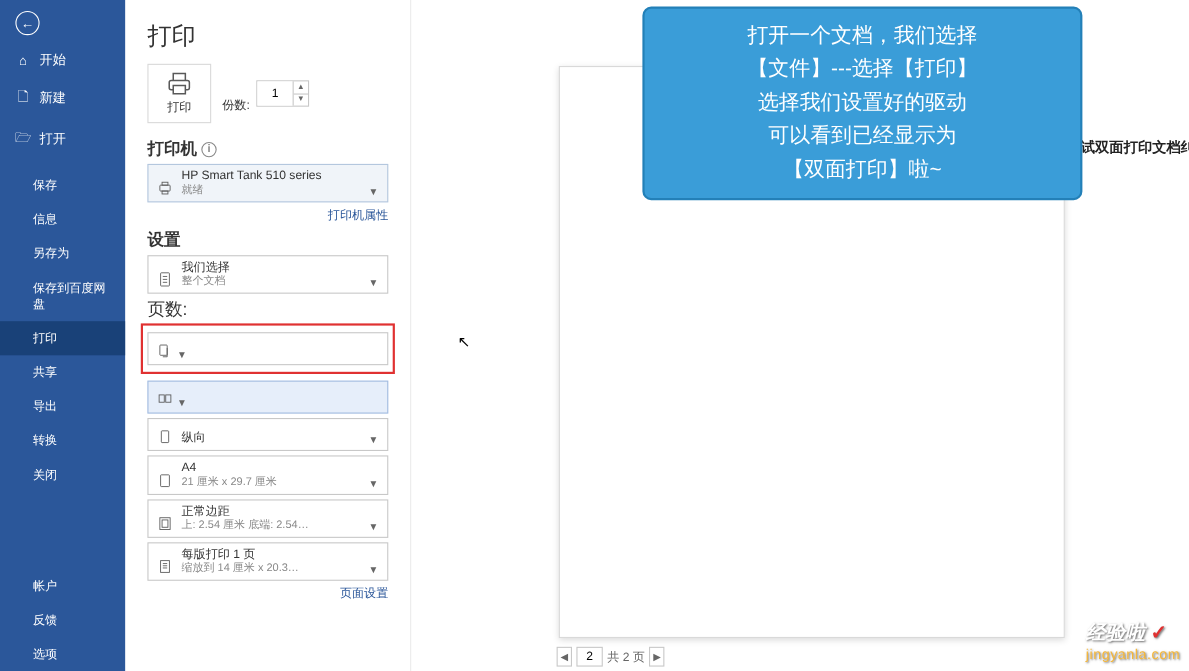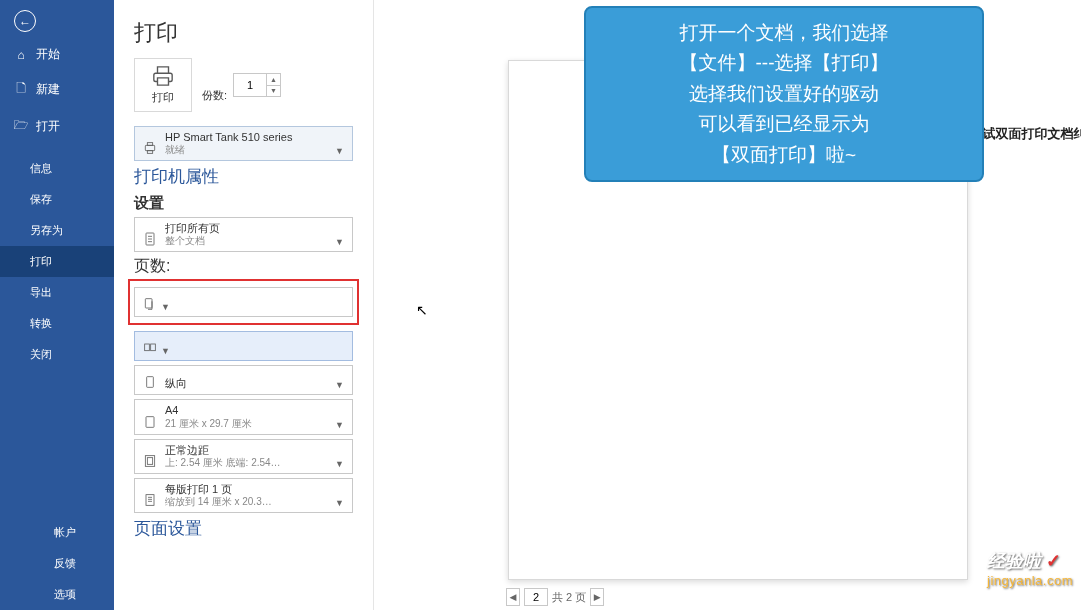--- a/index.html
+++ b/index.html
@@ -8,21 +8,21 @@
 
 
 .sidebar { width: 114px; background: #2b579a; color: #fff; display: flex; flex-direction: column; font-size: 12px; }
 .sidebar .back { padding: 10px 14px 6px; }
 .sidebar .back-circle { width: 22px; height: 22px; border: 1.5px solid #fff; border-radius: 50%; display: flex; align-items: center; justify-content: center; font-size: 12px; }
 .nav-item { display: flex; align-items: center; gap: 8px; padding: 8px 14px; cursor: pointer; font-size: 12px; }
 .nav-item .ic { width: 14px; display: inline-flex; justify-content: center; }
 .nav-sub { padding: 8px 14px 8px 30px; font-size: 11px; cursor: pointer; }
 .nav-sub.active { background: #194178; }
 .sidebar .spacer { flex: 1; }
-.sidebar .bottom .nav-sub { padding-left: 30px; margin-left: 24px; }
+.sidebar .bottom .nav-sub { padding-left: 30px; }
 .sep { height: 8px; }
 
 
 .main { flex: 1; background: #fff; display: flex; position: relative; }
 .print-col { width: 260px; padding: 18px 20px 10px 20px; border-right: 1px solid #e5e5e5; }
 .title { font-size: 22px; font-weight: 300; margin-bottom: 10px; color: #333; }
 .row-top { display: flex; align-items: center; gap: 10px; margin-bottom: 14px; }
 .print-btn { width: 58px; height: 54px; border: 1px solid #d9d9d9; background: #fff; display: flex; flex-direction: column; align-items: center; justify-content: center; gap: 3px; cursor: pointer; }
 .print-btn svg { width: 22px; height: 22px; fill: #595959; }
 .print-btn .lbl { font-size: 11px; color: #333; }
@@ -39,39 +39,39 @@
 
 .combo { width: 100%; border: 1px solid #c8c8c8; background: #fff; display: flex; align-items: flex-end; padding: 4px 6px; margin-bottom: 4px; cursor: pointer; position: relative; min-height: 30px; }
 .combo .cic { width: 18px; display: flex; justify-content: center; color: #595959; }
 .combo .cic svg { width: 16px; height: 16px; fill: none; stroke: #595959; stroke-width: 1.2; }
 .combo .ctext { flex: 1; padding-left: 6px; }
 .combo .ctext .l1 { font-size: 11px; color: #333; line-height: 1.2; }
 .combo .ctext .l2 { font-size: 10px; color: #888; line-height: 1.2; }
 .combo .carrow { font-size: 9px; color: #666; padding: 0 2px; }
 .combo.printer { background: #f0f4f9; border-color: #b4c7de; }
 
-.link { color: #2b579a; font-size: 17px; display: block; margin-bottom: 6px; cursor: pointer; }
+.link { color: #2b579a; font-size: 11px; text-align: right; display: block; margin-bottom: 6px; cursor: pointer; }
 
 .combo.highlighted { background: #e6eefa; border-color: #a3bce0; }
 .red-frame { border: 2.5px solid #e03131; padding: 6px 4px; margin: 2px -6px 6px -6px; }
 .red-frame .combo { margin-bottom: 0; background:#fff; }
 .pages-label { font-size:16px; color:#333; margin: 2px 0 2px; }
 
 
 .preview-wrap { flex: 1; position: relative; padding: 60px 20px 30px 40px; background:#fff; }
 .preview-page { width: 460px; height: 520px; background: #fff; border: 1px solid #d9d9d9; box-shadow: 0 2px 6px rgba(0,0,0,0.15); margin: 0 auto; position: relative; }
 .preview-text { position: absolute; right: -120px; top: 64px; font-size: 13px; font-weight: 600; color: #222; white-space: nowrap; }
 
 .callout { position: absolute; left: 470px; top: 6px; width: 400px; background: #3a9dd8; border: 2px solid #2380b8; border-radius: 8px; padding: 10px 14px; color: #fff; font-size: 19px; line-height: 1.6; text-align: center; font-weight: 500; z-index: 10; }
 
 .pager { position: absolute; bottom: 4px; left: 392px; display: flex; align-items: center; gap: 4px; font-size: 11px; color: #666; }
 .pager .btn { width: 14px; height: 18px; border: 1px solid #c8c8c8; display: flex; align-items: center; justify-content: center; font-size: 9px; cursor: pointer; background:#fff; }
 .pager input { width: 24px; height: 18px; border: 1px solid #c8c8c8; text-align: center; font-size: 11px; }
 
-.watermark { position: absolute; right: 8px; bottom: 22px; font-size: 18px; font-weight: 700; font-style: italic; color: #fff; text-shadow: 1px 1px 2px rgba(0,0,0,0.6); z-index:20; }
+.watermark { position: absolute; right: 8px; bottom: 8px; font-size: 18px; font-weight: 700; font-style: italic; color: #fff; text-shadow: 1px 1px 2px rgba(0,0,0,0.6); z-index:20; }
 .watermark .check { color: #e03131; font-style: normal; }
 .watermark .sub { display: block; font-size: 13px; font-weight: 400; color: #f5b638; font-style: normal; letter-spacing: 0.5px; }
 
 .cursor { position:absolute; left: 302px; top: 302px; font-size:14px; z-index:30; color:#000; }
 </style>
 </head>
 <body>
 
 <div class="app">
   <div class="sidebar">
@@ -84,24 +84,26 @@
     </div>
     <div class="nav-item">
       <span class="ic">🗋</span>
       <span>新建</span>
     </div>
     <div class="nav-item">
       <span class="ic">🗁</span>
       <span>打开</span>
     </div>
     <div class="sep"></div>
+    <div class="nav-sub">保存</div>
     <div class="nav-sub">信息</div>
-    <div class="nav-sub">保存</div>
     <div class="nav-sub">另存为</div>
+    <div class="nav-sub">保存到百度网盘</div>
     <div class="nav-sub active">打印</div>
+    <div class="nav-sub">共享</div>
     <div class="nav-sub">导出</div>
     <div class="nav-sub">转换</div>
     <div class="nav-sub">关闭</div>
     <div class="spacer"></div>
     <div class="bottom">
       <div class="nav-sub">帐户</div>
       <div class="nav-sub">反馈</div>
       <div class="nav-sub">选项</div>
     </div>
   </div>
@@ -122,20 +124,23 @@
           <div class="spin">
             <input value="1" style="">
             <div class="arrows">
               <span>▲</span>
               <span>▼</span>
             </div>
           </div>
         </div>
       </div>
 
+      <div class="section-title">
+        <span>打印机</span><span class="info-icon">i</span>
+      </div>
       <div class="combo printer">
         <span class="cic">
             <svg viewBox="0 0 24 24">
               <rect x="5" y="8" width="14" height="8" rx="1"></rect>
               <rect x="8" y="4" width="8" height="4"></rect>
               <rect x="8" y="16" width="8" height="4"></rect>
             </svg>
           </span>
         <div class="ctext">
           <div class="l1">HP Smart Tank 510 series</div>
@@ -150,21 +155,21 @@
       <div class="combo">
         <span class="cic">
             <svg viewBox="0 0 24 24">
               <rect x="6" y="3" width="12" height="18" rx="1"></rect>
               <line x1="9" y1="8" x2="15" y2="8"></line>
               <line x1="9" y1="12" x2="15" y2="12"></line>
               <line x1="9" y1="16" x2="15" y2="16"></line>
             </svg>
           </span>
         <div class="ctext">
-          <div class="l1">打印所有页</div>
+          <div class="l1">我们选择</div>
           <div class="l2">整个文档</div>
         </div>
         <span class="carrow">▼</span>
       </div>
 
       <div class="pages-label">页数:</div>
 
       <div class="red-frame">
         <div class="combo">
           <span class="cic">

